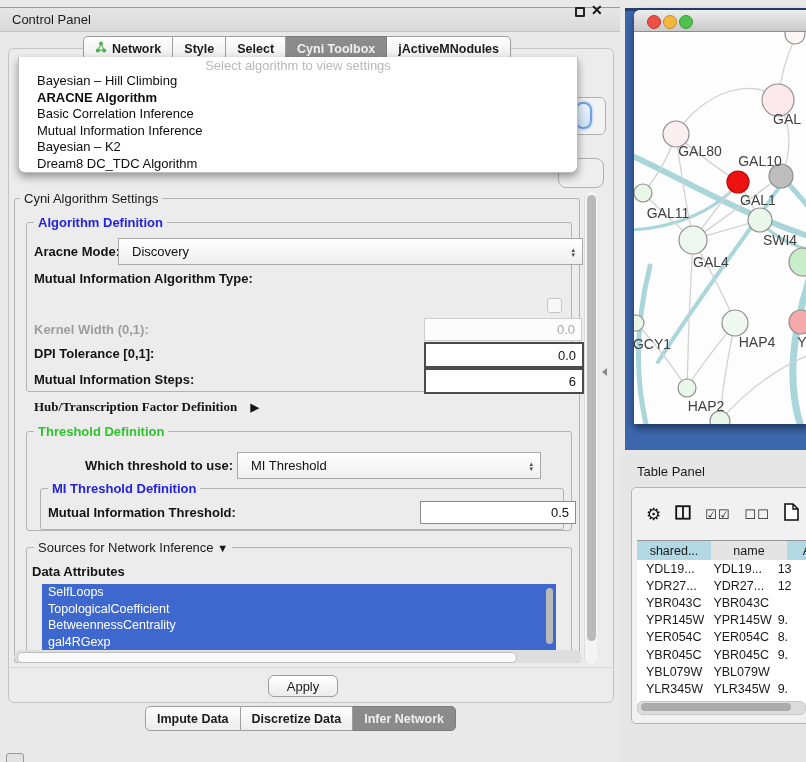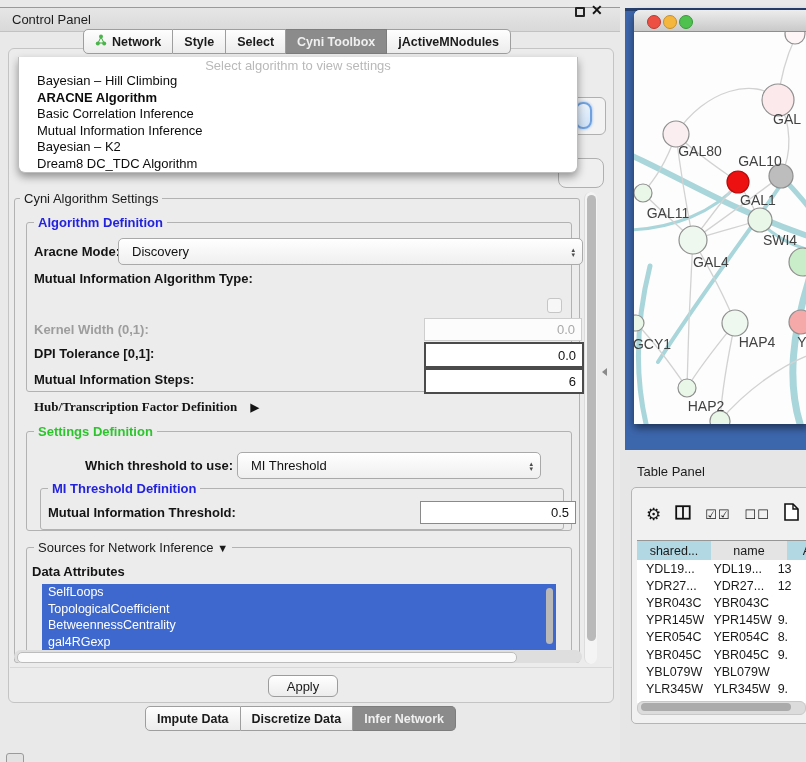--- a/index.html
+++ b/index.html
@@ -4,21 +4,21 @@
 <style>
   html,body{margin:0;padding:0;}
   #screen{position:relative;width:806px;height:762px;background:#e9e9e9;overflow:hidden;
           font-family:"Liberation Sans",sans-serif;color:#1a1a1a;}
   .abs{position:absolute;box-sizing:border-box;}
   .titlebar{left:0;top:7px;width:620px;height:25px;background:linear-gradient(#e6e6e6,#d9d9d9);
             border-top:1px solid #9a9a9a;border-bottom:1px solid #c2c2c2;}
   .titlebar .t{position:absolute;left:12px;top:4px;font-size:13px;color:#1c1c1c;}
   .float-btn{position:absolute;left:575px;top:7px;width:10px;height:10px;border:2px solid #222;border-radius:1px;}
   .close-btn{position:absolute;left:591px;top:2px;font-size:14px;font-weight:bold;color:#111;}
-  .tabbar{left:83px;top:29px;height:23px;display:flex;z-index:3;}
+  .tabbar{left:83px;top:36px;height:23px;display:flex;z-index:3;}
   .seg{display:inline-flex;align-items:center;gap:5px;padding:0 11px;height:23px;border:1px solid #9e9e9e;
        border-left:none;background:linear-gradient(#fefefe,#ececec);font-size:12.5px;font-weight:bold;color:#1b1b1b;}
   .seg:first-child{border-left:1px solid #9e9e9e;border-radius:5px 0 0 5px;}
   .seg:last-child{border-radius:0 5px 5px 0;}
   .seg.sel{background:#8b8b8b;color:#f0f0f0;border-color:#7d7d7d;}
   .mainpanel{left:8px;top:48px;width:606px;height:655px;background:#ececec;border:1px solid #c4c4c4;border-radius:6px;}
   
   .frag-combo{left:566px;top:97px;width:40px;height:38px;border:1px solid #b0b0b0;border-radius:6px;background:#f3f3f3;}
   .frag-spin{left:575px;top:102px;width:17px;height:27px;border:2px solid #6fa1e0;border-radius:8px;
              background:linear-gradient(#eaf2fc,#cfe2f7);box-shadow:0 0 3px #86b4ea;}
@@ -28,21 +28,21 @@
             border-radius:0 0 7px 7px;box-shadow:0 4px 9px rgba(0,0,0,.38);z-index:9;}
   .dd-prompt{text-align:center;font-size:13px;color:#b9b9b9;padding-top:1px;height:15px;}
   .dd-item{font-size:13px;line-height:16.6px;padding-left:18px;color:#0c0c0c;white-space:nowrap;}
   .dd-item.bold{font-weight:bold;}
   
   .group{border:1px solid #b2b2b2;border-radius:3px;}
   .gtitle{position:absolute;font-size:13px;background:#ececec;padding:0 4px;white-space:nowrap;}
   .blue{color:#2323dd;} .green{color:#2cc52c;}
   .lbl{position:absolute;font-size:13px;font-weight:bold;color:#141414;white-space:nowrap;}
   .lbl.dis{color:#9d9d9d;}
-  .combo{position:absolute;background:linear-gradient(#ffffff,#efefef);border:1px solid #a9a9a9;border-radius:5px;
+  .combo{position:absolute;background:linear-gradient(#ffffff,#efefef);border:1px solid #a9a9a9;border-radius:0;
          font-size:13px;display:flex;align-items:center;padding-left:13px;color:#111;}
   .spin{position:absolute;right:7px;top:50%;transform:translateY(-50%);display:flex;flex-direction:column;
         font-size:7px;line-height:5.5px;color:#4c4c4c;}
   .tf{position:absolute;background:#fff;border:1px solid #b9b9b9;font-size:13px;text-align:right;
       padding:0 6px;display:flex;align-items:center;justify-content:flex-end;color:#111;}
   .tf.strong{border:2px solid #4b4b4b;}
   .tf.dis{color:#a9a9a9;background:#fcfcfc;border-color:#cecece;}
   .checkbox{position:absolute;width:13px;height:13px;border:1px solid #c6c6c6;border-radius:3px;background:#f7f7f7;}
   .attrlist{left:42px;top:584px;width:514px;height:66px;overflow:hidden;}
   .attr{height:16.5px;line-height:16.5px;font-size:12.5px;color:#fff;padding-left:6px;}
@@ -152,21 +152,21 @@
 
   <span class="lbl" style="left:34px;top:372px;">Mutual Information Steps:</span>
   <div class="tf strong" style="left:424px;top:368px;width:144px;height:22px;">6</div>
 
   <span class="lbl" style="left:34px;top:399px;font-family:Liberation Serif, serif;">
     <span>Hub/Transcription Factor Definition</span>
     <span style="margin-left:10px;font-size:11px;">▶</span>
   </span>
 
   <div class="abs group" style="left:26px;top:431px;width:546px;height:100px;"></div>
-  <span class="gtitle green" style="left:34px;top:424px;font-weight:bold;">Settings Definition</span>
+  <span class="gtitle green" style="left:34px;top:424px;font-weight:bold;">Threshold Definition</span>
 
   <span class="lbl" style="left:85px;top:458px;">Which threshold to use:</span>
   <div class="combo" style="left:237px;top:452px;width:289px;height:25px;">
     <span>MI Threshold</span>
     <span class="spin">
         <span>▴</span>
         <span>▾</span>
       </span>
   </div>
 

